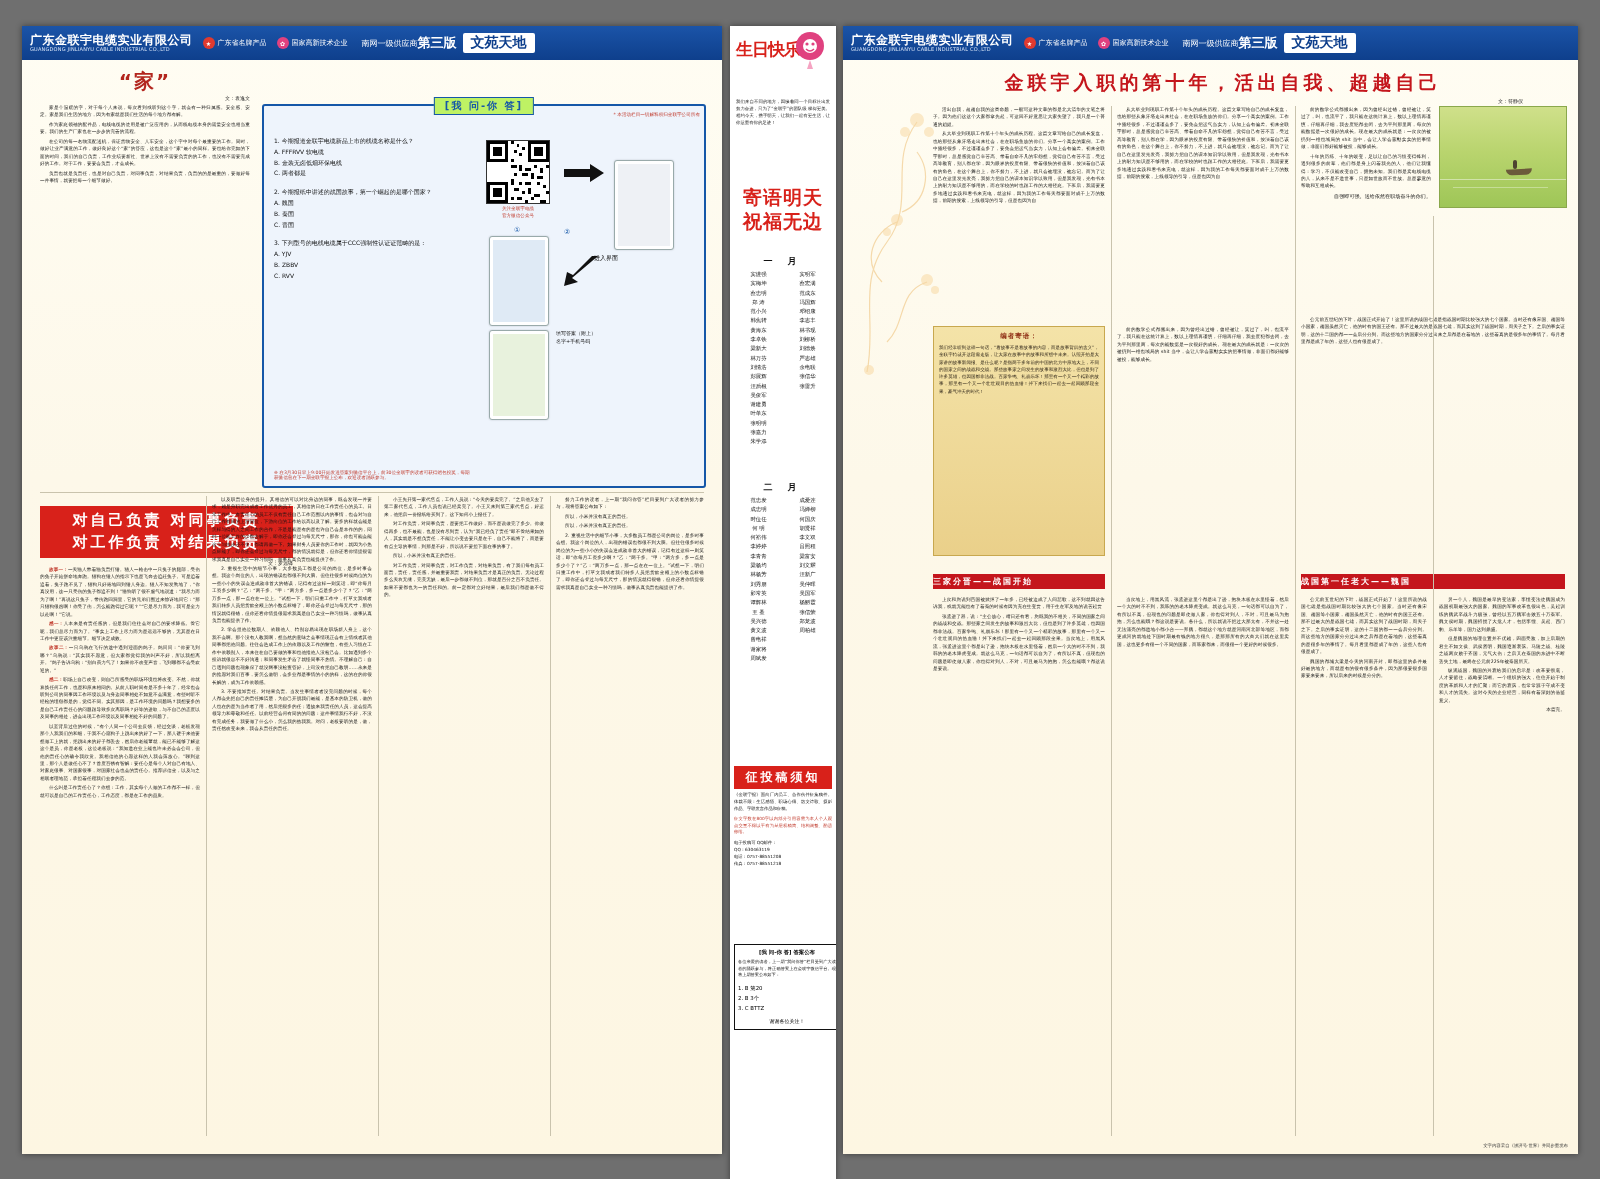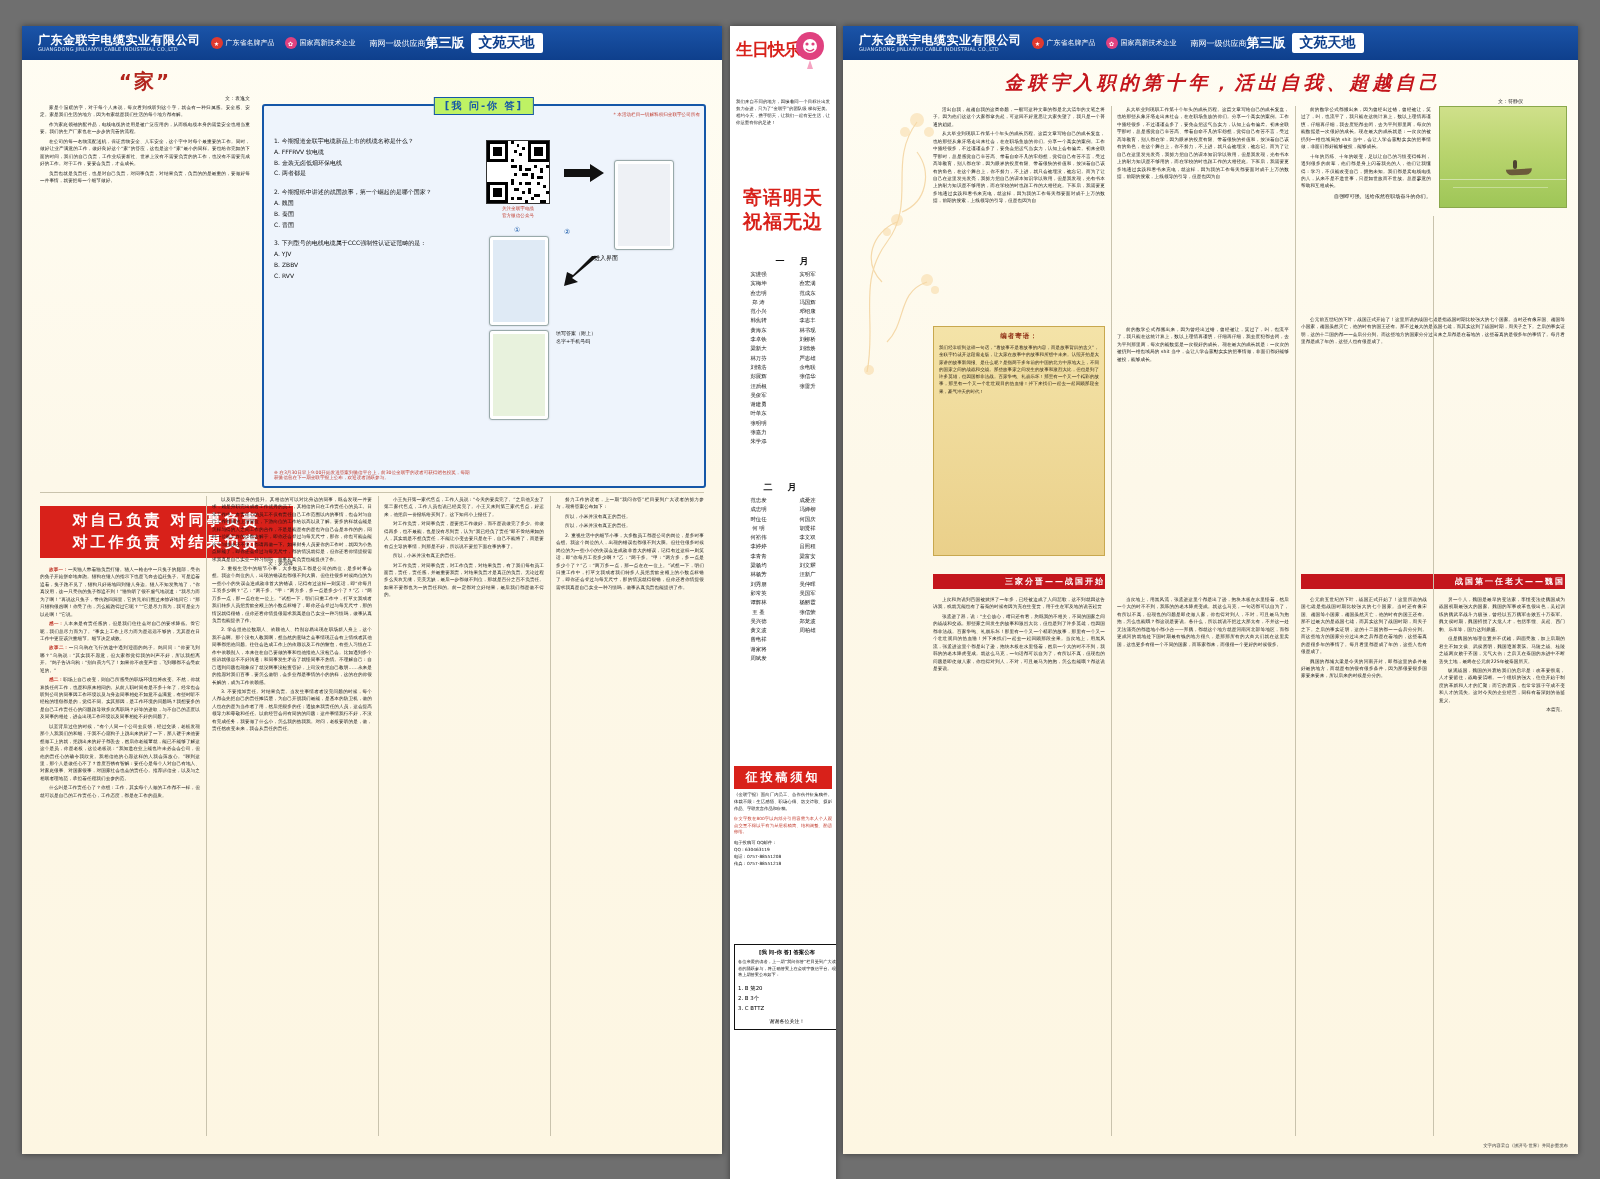--- a/index.html
+++ b/index.html
@@ -10,21 +10,21 @@
   .sheet{position:absolute;background:#fdfaf0;box-shadow:0 0 6px rgba(0,0,0,.45);overflow:hidden;}
   #sheet-left{left:22px;top:26px;width:700px;height:1128px;}
   #sheet-mid{left:730px;top:26px;width:106px;height:1156px;background:#bef264;}
   #sheet-right{left:843px;top:26px;width:735px;height:1128px;}
 
   .paper-bg{position:absolute;inset:0;background:
      linear-gradient(180deg,#fffdf3 0%,#fdf8e9 40%,#fdf6e2 100%);}
 
   
   .masthead{position:relative;height:34px;background:linear-gradient(180deg,#1b54a8,#0e3f8c);color:#fff;display:flex;align-items:center;}
-  .mh-logo{padding-left:16px;line-height:1.05;}
+  .mh-logo{padding-left:8px;line-height:1.05;}
   .mh-logo .cn{font-size:12px;font-weight:bold;letter-spacing:.5px;}
   .mh-logo .en{font-size:5px;letter-spacing:.2px;color:#d7e4f7;}
   .mh-badge{display:flex;align-items:center;gap:3px;margin-left:10px;font-size:7px;color:#fff;}
   .mh-badge .dot{width:12px;height:12px;border-radius:50%;background:#e03a2f;display:flex;align-items:center;justify-content:center;font-size:6px;}
   .mh-badge .dot.pink{background:#e0417f;}
   .mh-sup{margin-left:14px;font-size:8px;}
   .mh-ed{margin-left:0;font-size:13px;font-weight:bold;}
   .mh-sec{margin-left:6px;background:#fff;color:#0e3f8c;font-size:14px;font-weight:bold;padding:1px 8px;border-radius:2px;}
 
   
@@ -55,25 +55,25 @@
   .mid-sub{font-size:4.4px;color:#222;line-height:1.6;text-align:justify;}
   .mid-month{font-size:9px;font-weight:bold;color:#111;text-align:center;letter-spacing:6px;margin:3px 0;}
   .namecols{display:flex;justify-content:space-between;font-size:5.4px;color:#111;line-height:1.72;}
   .namecols div{flex:1;text-align:center;}
   .notice-red{background:#d8211a;color:#fff;font-size:12px;font-weight:bold;text-align:center;letter-spacing:3px;padding:3px 0;}
   .notice-body{font-size:4.3px;line-height:1.6;color:#111;text-align:justify;}
   .notice-red-text{color:#c0392b;}
   .ans-box{border:1px solid #111;font-size:5px;line-height:1.7;padding:3px;}
 
   
-  .r-title{font-size:19px;font-weight:bold;color:#c4161c;text-align:center;letter-spacing:4px;font-style:italic;}
+  .r-title{font-size:19px;font-weight:bold;color:#c4161c;text-align:center;letter-spacing:4px;}
   .goldbox{background:linear-gradient(180deg,#f4e3a8,#ead08a);border:1px solid #c8a84f;}
   .goldbox .gt{color:#8d2b12;font-size:6.5px;font-weight:bold;text-align:center;letter-spacing:1px;}
   .goldbox .gb{font-size:4.5px;line-height:1.62;color:#2a2116;text-align:justify;}
-  .sub-banner{background:#c4161c;color:#fff;font-size:8px;font-weight:bold;text-align:right;letter-spacing:2px;padding:2px 0;}
+  .sub-banner{background:#c4161c;color:#fff;font-size:8px;font-weight:bold;text-align:left;letter-spacing:2px;padding:2px 0;}
   .photo{background:linear-gradient(180deg,#cfe08a 0%,#b9d46e 45%,#9ec657 100%);position:relative;overflow:hidden;border:1px solid #8aa84c;}
   .photo .boat{position:absolute;left:52%;top:62%;width:26px;height:6px;background:#6b5a3a;border-radius:0 0 8px 8px;transform:rotate(-3deg);}
   .photo .pers{position:absolute;left:58%;top:53%;width:4px;height:9px;background:#4d4330;border-radius:2px;}
   .photo .ripple{position:absolute;left:0;right:0;top:72%;height:1px;background:rgba(255,255,255,.45);}
   .photo .ripple2{position:absolute;left:10%;right:14%;top:80%;height:1px;background:rgba(255,255,255,.35);}
 
   .flower{position:absolute;opacity:.5;}
   .vline{position:absolute;background:#c9c3ad;width:1px;}
   .hline{position:absolute;background:#c9c3ad;height:1px;}
 
@@ -281,21 +281,21 @@
         <path d="M18 19 q4 4 8 0" stroke="#e0417f" stroke-width="1.4" fill="none"></path>
         <path d="M22 30 l-3 9 h6 z" fill="#f5a3c2"></path>
       </svg>
     </div>
 
     <div class="mid-sub" style="position:absolute;left:6px;top:72px;width:94px;">我们来自不同的地方，因缘着同一个目标社出发努力奋进，只为了“金联宇”的团队级 梯得更美。相约今天，携手明天，让我们一起有更生活，让你这重有你的足迹！</div>
 
     <div class="mid-title" style="position:absolute;left:4px;top:160px;width:98px;white-space:pre-line;">寄语明天
 祝福无边</div>
 
-    <div class="mid-month" style="position:absolute;left:16px;top:226px;width:98px;">一 月</div>
+    <div class="mid-month" style="position:absolute;left:4px;top:226px;width:98px;">一 月</div>
 
     <div class="namecols" style="position:absolute;left:4px;top:244px;width:98px;">
       <div>
         <div>宾进强</div>
         <div>宾梅坤</div>
         <div>蔡忠明</div>
         <div>郑  涛</div>
         <div>范小兴</div>
         <div>韩焦转</div>
         <div>黄海东</div>

